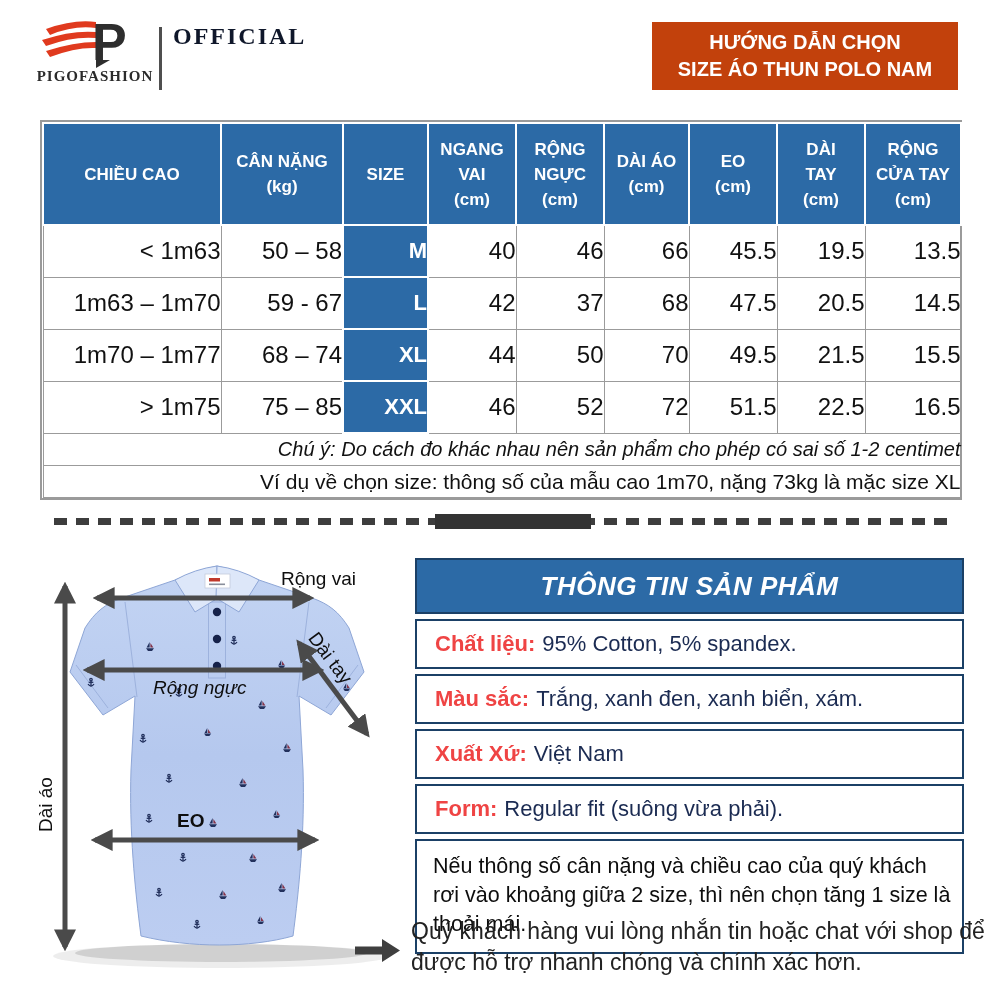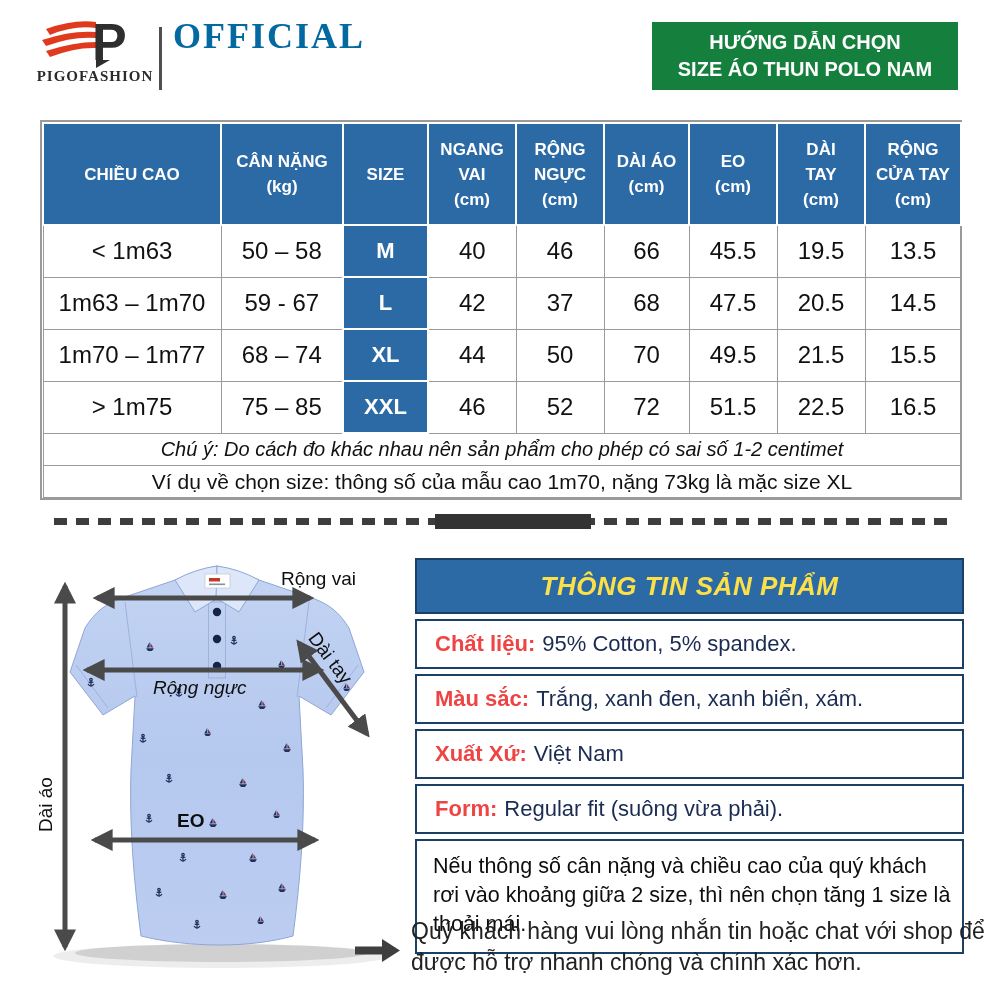--- a/index.html
+++ b/index.html
@@ -7,32 +7,32 @@
           font-family:"Liberation Sans","DejaVu Sans",sans-serif;}
 
   
   .logo-mark{position:absolute;left:40px;top:16px;width:112px;height:52px;}
   .brand-text{position:absolute;left:36px;top:68px;width:118px;text-align:center;
               font-family:"Liberation Serif","DejaVu Serif",serif;font-weight:bold;
               font-size:15px;letter-spacing:1px;color:#2b2b2b;}
   .logo-divider{position:absolute;left:159px;top:27px;width:3px;height:63px;background:#4f4f4f;}
   .store-label{position:absolute;left:173px;top:20px;
                font-family:"Liberation Serif","DejaVu Serif",serif;font-weight:bold;
-               font-size:36px;line-height:33px;letter-spacing:2px;color:#0369a1;}
-  .banner{position:absolute;left:652px;top:22px;width:306px;height:68px;background:#15803d;
+               font-size:24px;line-height:33px;letter-spacing:2px;color:#0f172a;}
+  .banner{position:absolute;left:652px;top:22px;width:306px;height:68px;background:#c2410c;
           display:flex;flex-direction:column;justify-content:center;align-items:center;
           color:#fff;font-weight:bold;font-size:20px;line-height:27px;text-align:center;}
 
   
   .table-wrap{position:absolute;left:40px;top:120px;width:918px;border:2px solid #9a9a9a;}
   table.size-table{border-collapse:collapse;table-layout:fixed;width:100%;}
   .size-table th{background:#2c6aa6;color:#fff;font-weight:bold;font-size:17px;line-height:25px;
                  border:2px solid #ffffff;white-space:pre-line;height:100px;text-align:center;
                  vertical-align:middle;padding:0 2px;}
-  .size-table td{border:1px solid #9b9b9b;text-align:center;vertical-align:middle;
+  .size-table td{border:1px solid #9b9b9b;text-align:right;vertical-align:middle;
                  height:50px;font-size:24px;color:#111;padding:0;}
   .size-table td.size-cell{background:#2c6aa6;color:#fff;font-weight:bold;font-size:22px;
                  border:2px solid #ffffff;}
   .size-table tr.note-row td{height:31px;font-size:20px;}
   .size-table tr.note-row.italic td{font-style:italic;font-size:20px;}
   .size-table tr.note-row.example td{font-size:21px;}
 
   
   .divider{position:absolute;left:40px;top:514px;width:920px;height:16px;}
   .divider .dashes{position:absolute;left:14px;right:10px;top:4px;height:7px;
@@ -45,21 +45,21 @@
   .m-label{position:absolute;font-size:19px;color:#0e0e0e;white-space:nowrap;}
   .m-label.shoulder{left:256px;top:18px;}
   .m-label.sleeve{left:296px;top:78px;transform:rotate(53deg);transform-origin:left top;}
   .m-label.chest{left:128px;top:127px;font-style:italic;}
   .m-label.length{left:10px;top:282px;transform:rotate(-90deg);transform-origin:top left;}
   .m-label.waist{left:152px;top:260px;font-weight:bold;}
 
   
   .info-panel{position:absolute;left:415px;top:558px;width:549px;}
   .info-header{background:#2c6aa6;border:2px solid #1b4066;height:52px;display:flex;
-               align-items:center;justify-content:center;color:#fde047;font-weight:bold;
+               align-items:center;justify-content:center;color:#ffffff;font-weight:bold;
                font-style:italic;font-size:26px;letter-spacing:0.5px;}
   .info-row{border:2px solid #1b4066;background:#fff;height:46px;margin-top:5px;
             display:flex;align-items:center;padding-left:18px;font-size:22px;color:#1b2b52;}
   .info-row .lbl{font-weight:bold;color:#ef4444;}
   .info-row .val{margin-left:7px;}
   .info-note{border:2px solid #1b4066;background:#fff;margin-top:5px;padding:11px 7px 13px 16px;
              font-size:21.5px;line-height:29px;color:#0d0d0d;}
 
   
   .footer-note{position:absolute;left:355px;top:916px;width:640px;display:flex;align-items:center;}

